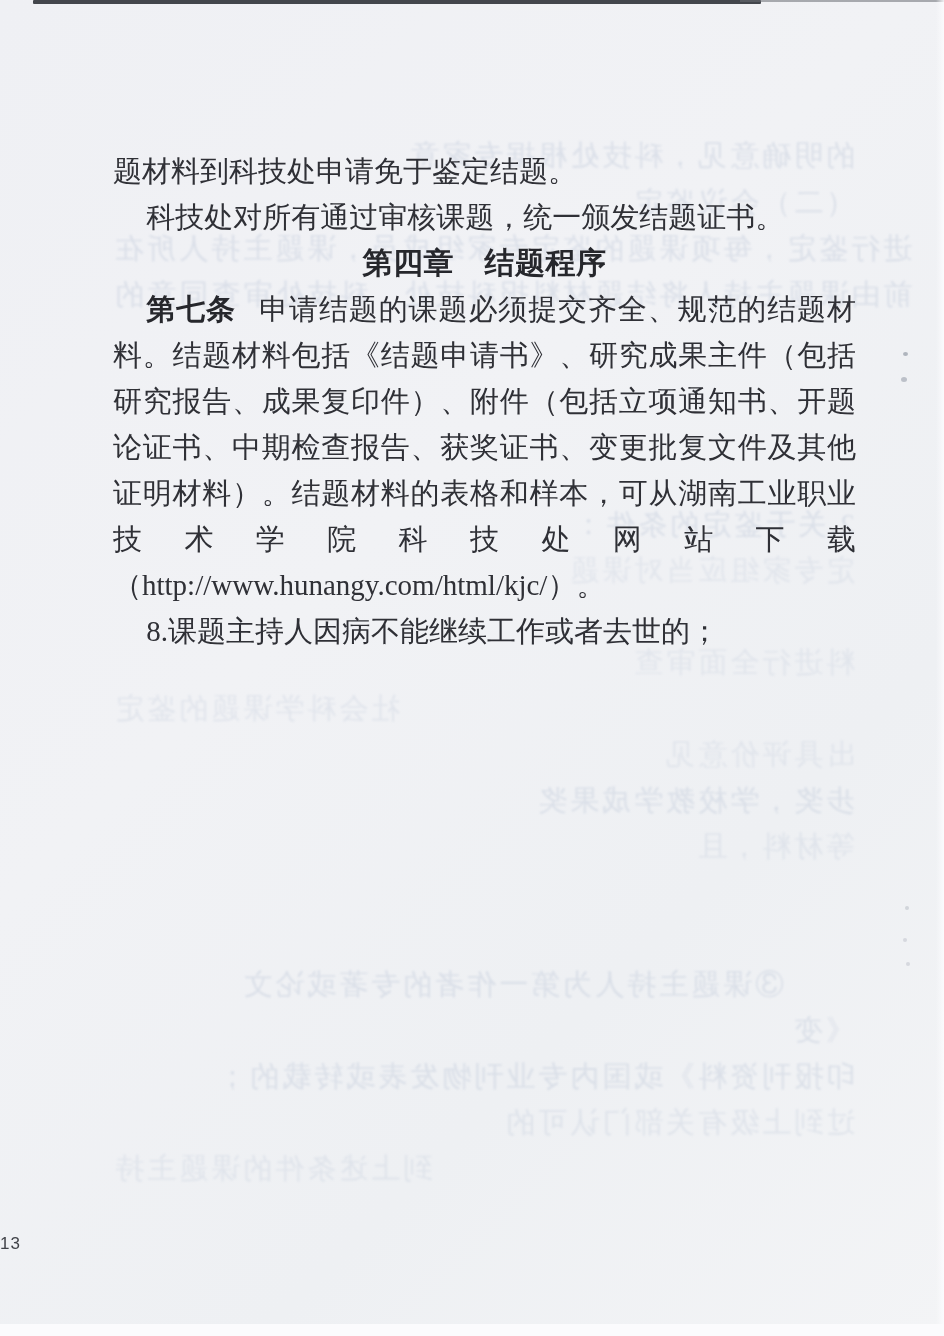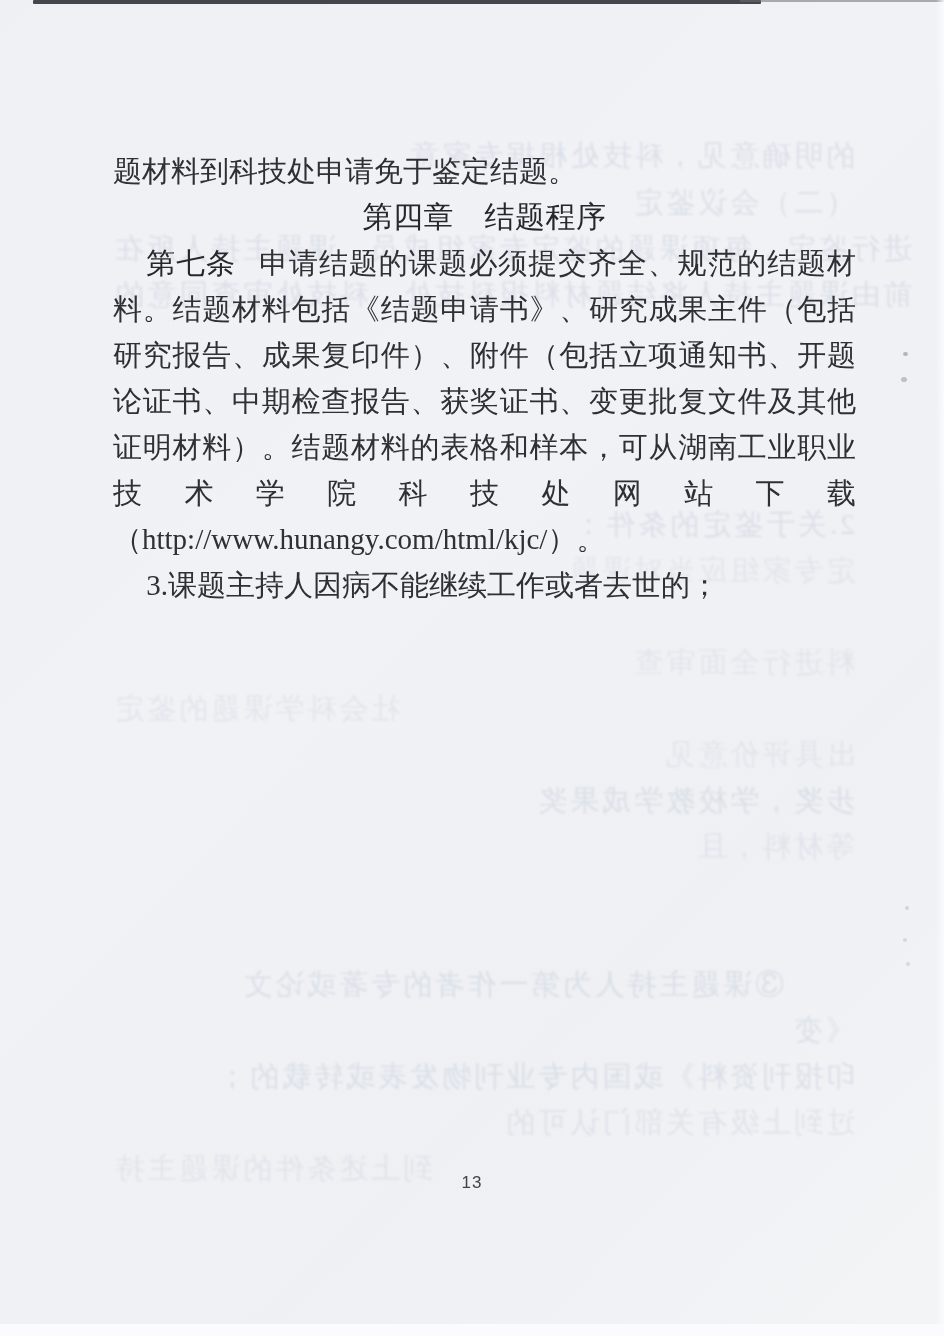--- a/index.html
+++ b/index.html
@@ -48,25 +48,25 @@
   
   .content{
     position:absolute;left:113px;top:148px;width:743px;
     font-size:29px;line-height:46px;color:#2f3036;
     text-align:justify;text-justify:inter-character;
   }
   .content p{margin:0;text-indent:1.15em;}
   .content p.cont{text-indent:0;}
   .chapter{
     margin:0;font-size:30px;line-height:46px;text-align:center;
-    font-weight:normal;color:#26272c;letter-spacing:.5px;
+    font-weight:bold;color:#26272c;letter-spacing:.5px;
   }
-  .art-label{font-weight:normal;color:#26272c;margin-right:.8em;}
+  .art-label{font-weight:bold;color:#26272c;margin-right:.8em;}
   .pagenum{
-    position:absolute;top:1173px;left:0;width:100%;text-align:center;
+    position:absolute;top:1234px;left:0;width:100%;text-align:left;
     font-size:17px;letter-spacing:1px;color:#414349;
     font-family:"Liberation Sans","DejaVu Sans",sans-serif;
   }
 </style>
 </head>
 <body>
 
 <div class="scan">
 
   <div class="edge-top"></div>
@@ -93,26 +93,27 @@
     <div class="bleed b10">等材料，且</div>
     <div class="bleed b11">③课题主持人为第一作者的专著或论文</div>
     <div class="bleed b12">《变</div>
     <div class="bleed b13">印报刊资料》或国内专业刊物发表或转载的；</div>
     <div class="bleed b14">过到上级有关部门认可的</div>
     <div class="bleed b15">到上述条件的课题主持</div>
   </div>
 
   <div class="content">
     <p class="cont">题材料到科技处申请免于鉴定结题。</p>
+    <p>科技处对所有通过审核课题，统一颁发结题证书。</p>
 
     <h2 class="chapter">第四章　结题程序</h2>
 
     <p><span class="art-label">第七条</span><span>申请结题的课题必须提交齐全、规范的结题材料。结题材料包括《结题申请书》、研究成果主件（包括研究报告、成果复印件）、附件（包括立项通知书、开题论证书、中期检查报告、获奖证书、变更批复文件及其他证明材料）。结题材料的表格和样本，可从湖南工业职业技术学院科技处网站下载（http://www.hunangy.com/html/kjc/）。</span></p>
 
 
 
 
 
-    <p>3.课题主持人因病不能继续工作或者去世的；</p>
+    <p>8.课题主持人因病不能继续工作或者去世的；</p>
   </div>
 
   <div class="pagenum">13</div>
 </div>
 
 </body></html>

